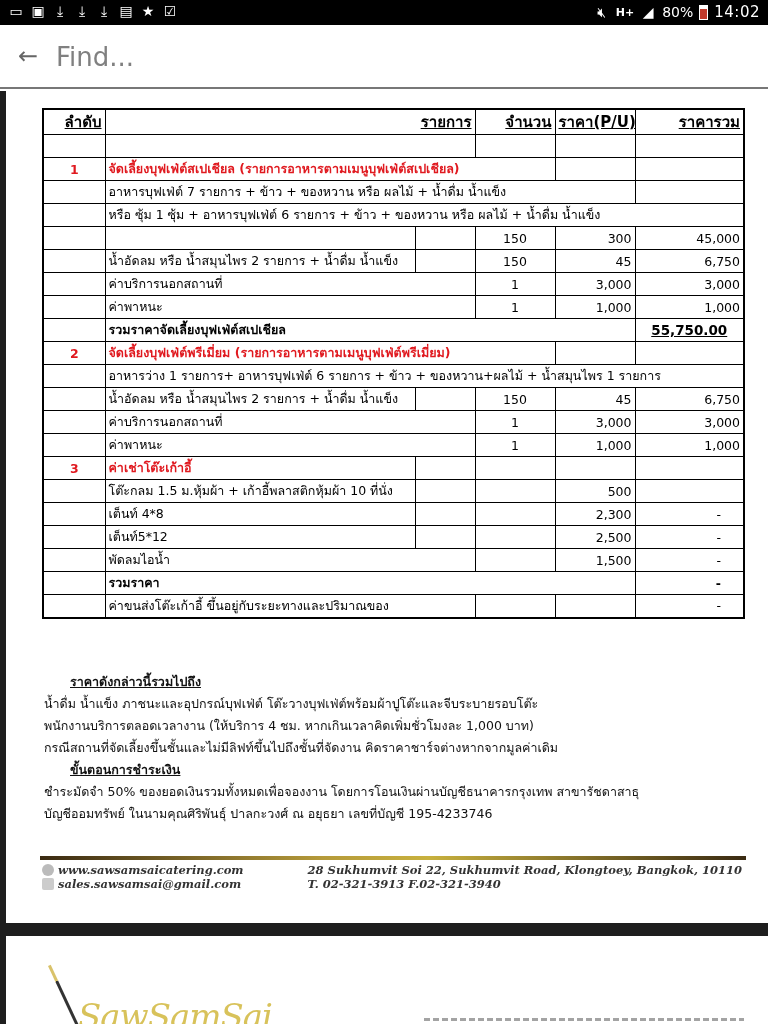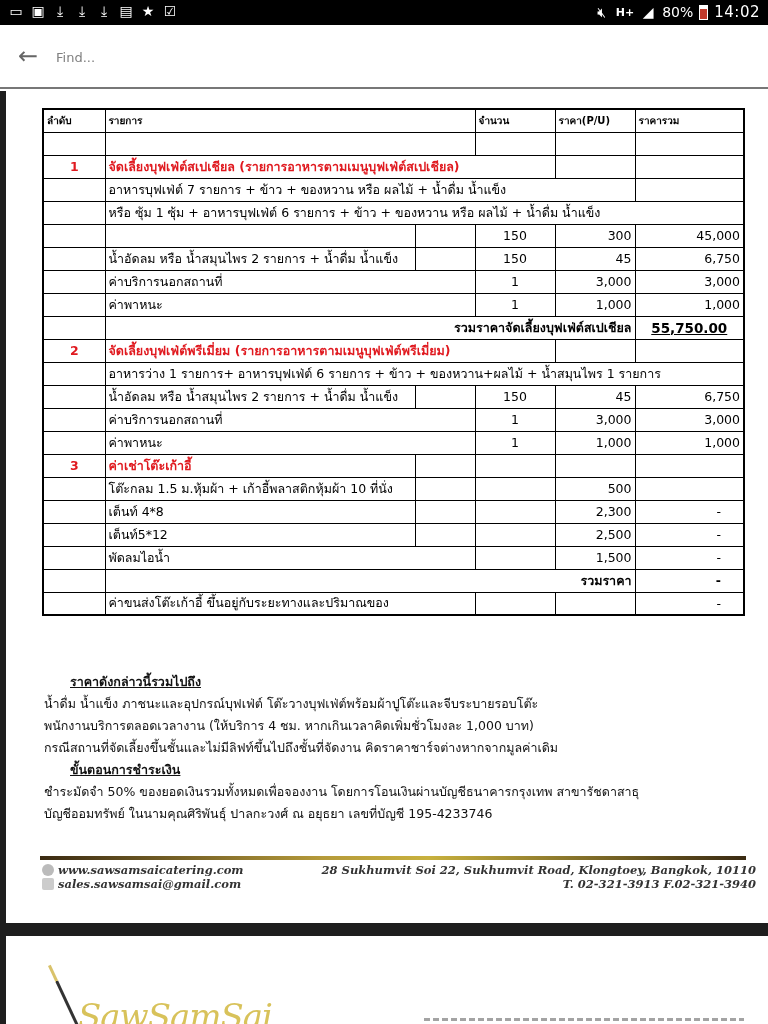--- a/index.html
+++ b/index.html
@@ -10,50 +10,50 @@
   .statusbar { position: absolute; left: 0; top: 0; width: 768px; height: 25px; background: #000; color: #fff; }
   .sb-icons { position: absolute; left: 8px; top: 3px; display: flex; gap: 6px; align-items: center; font-size: 14px; }
   .sb-icon { width: 16px; height: 16px; display: inline-flex; align-items: center; justify-content: center; color: #fff; font-size: 14px; line-height: 16px; }
   .sb-right { position: absolute; right: 8px; top: 3px; display: flex; gap: 6px; align-items: center; font-size: 14px; }
   .sb-time { font-size: 15px; letter-spacing: 0.5px; }
   .sb-batt { width: 9px; height: 15px; border: 1px solid #fff; background: linear-gradient(#fff 0 20%, #c0392b 20% 100%); display: inline-block; }
 
   
   .findbar { position: absolute; left: 0; top: 25px; width: 768px; height: 64px; background: #fff; border-bottom: 2px solid #777; }
   .find-back { position: absolute; left: 15px; top: 18px; width: 26px; height: 26px; color: #666; font-size: 24px; line-height: 26px; text-align: center; cursor: pointer; }
-  .find-input { position: absolute; left: 56px; top: 16px; width: 680px; height: 32px; border: none; outline: none; font-size: 13px; color: #0f172a; background: transparent; font-family: "DejaVu Sans", sans-serif; }
+  .find-input { position: absolute; left: 56px; top: 16px; width: 680px; height: 32px; border: none; outline: none; font-size: 26px; color: #0f172a; background: transparent; font-family: "DejaVu Sans", sans-serif; }
   .find-input::placeholder { color: #808080; }
 
   
   .viewer { position: absolute; left: 0; top: 91px; width: 768px; height: 933px; background: #1e1e1e; }
   .page1 { position: absolute; left: 6px; top: 0; width: 762px; height: 832px; background: #fff; }
   .page2 { position: absolute; left: 6px; top: 845px; width: 762px; height: 100px; background: #fff; }
 
   
   table.quote { position: absolute; left: 36px; top: 17px; border-collapse: collapse; width: 701px; font-size: 12.5px; table-layout: fixed; border: 2.5px solid #000; }
   table.quote td, table.quote th { border: 1.2px solid #000; height: 23px; padding: 0 3px; white-space: nowrap; overflow: visible; }
-  table.quote th { font-weight: bold; text-align: left; font-size: 10px; }
+  table.quote th { font-weight: bold; text-align: right; font-size: 15px; text-decoration: underline; }
   .c-no { text-align: center; }
   .red { color: #e0191f; font-weight: bold; }
   .num { text-align: right; }
   .ctr { text-align: center; }
-  .sub-r { text-align: right; font-weight: bold; }
+  .sub-r { font-weight: bold; }
   .grand { text-align: center; font-weight: bold; font-size: 13.5px; text-decoration: underline; }
 
   
   .notes { position: absolute; left: 38px; top: 580px; font-size: 12.5px; color: #111; line-height: 22px; }
   .notes .hd { font-weight: bold; text-decoration: underline; margin-left: 26px; }
 
   
   .footrule { position: absolute; left: 34px; top: 765px; width: 706px; height: 4px; background: linear-gradient(90deg, #3a2a12 0%, #b59a3a 40%, #c8b13e 55%, #3a2a12 100%); }
   .foot-left { position: absolute; left: 36px; top: 772px; font-family: "DejaVu Serif", serif; font-style: italic; font-weight: bold; font-size: 11.5px; color: #333; line-height: 14px; }
   .foot-left .row { display: flex; align-items: center; gap: 4px; }
   .foot-icon { width: 12px; height: 12px; border-radius: 50%; background: #bbb; display: inline-block; }
   .foot-icon.mail { border-radius: 2px; background: #ccc; }
-  .foot-right { position: absolute; right: 12px; top: 772px; font-family: "DejaVu Serif", serif; font-style: italic; font-weight: bold; font-size: 11.5px; color: #333; line-height: 14px; text-align: right; }
+  .foot-right { position: absolute; right: 26px; top: 772px; font-family: "DejaVu Serif", serif; font-style: italic; font-weight: bold; font-size: 11.5px; color: #333; line-height: 14px; }
 
   
   .logo { position: absolute; left: 36px; top: 30px; display: flex; align-items: flex-end; gap: 6px; }
   .logo-sword { width: 30px; height: 70px; position: relative; }
   .logo-sword::before { content: ""; position: absolute; left: 6px; top: 0; width: 3px; height: 70px; background: linear-gradient(#d9c26a 0 25%, #333 25% 100%); transform: rotate(-25deg); transform-origin: top left; }
   .logo-text { font-family: "DejaVu Serif", serif; font-style: italic; font-size: 34px; color: #d8c25a; letter-spacing: -1px; }
   .page2-tagline { position: absolute; left: 418px; top: 82px; width: 320px; height: 3px; background: repeating-linear-gradient(90deg, #666 0 6px, transparent 6px 9px); opacity: .6; }
 </style>
 </head>
 <body>

